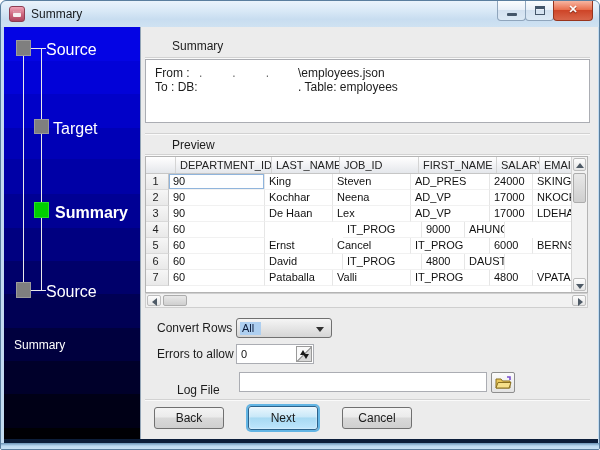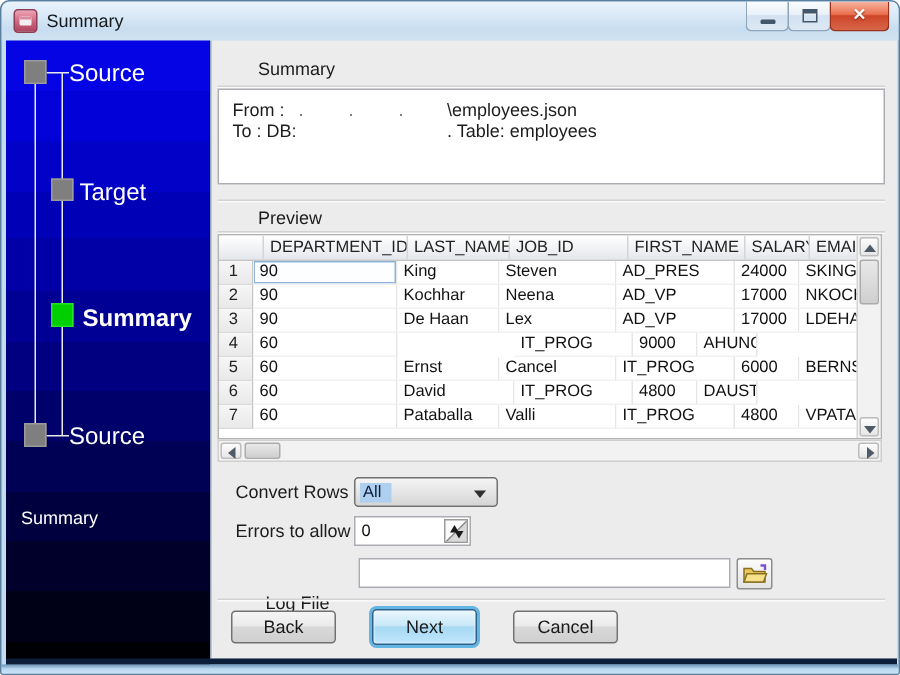--- a/index.html
+++ b/index.html
@@ -374,21 +374,21 @@
 
     <div class="ctl-label" style="left:16px; top:320px;">Errors to allow</div>
     <div class="spinbox">
       <span class="val">0</span>
       <div class="spinner">
         <span class="arrow spin-up"></span>
         <span class="arrow spin-dn"></span>
       </div>
     </div>
 
-    <div class="ctl-label" style="left:36px; top:368px;">Log File</div>
+    <div class="ctl-label" style="left:36px; top:356px;">Log File</div>
     <div class="textinput"></div>
     <div class="browse-btn">
       <svg width="17" height="14" viewBox="0 0 17 14">
         <path d="M1 3 L6 3 L7.5 5 L15 5 L15 12 L1 12 Z" fill="#E9C75B" stroke="#8A7020" stroke-width="1"></path>
         <path d="M3 6.5 L16 6.5 L14 12 L1 12 Z" fill="#F6E08A" stroke="#8A7020" stroke-width="1"></path>
         <path d="M12 1 L15 1 L15 4" fill="none" stroke="#7A4FD0" stroke-width="1.6"></path>
       </svg>
     </div>
 
     <div class="hairline" style="left:4px; top:372px; width:445px;"></div>

